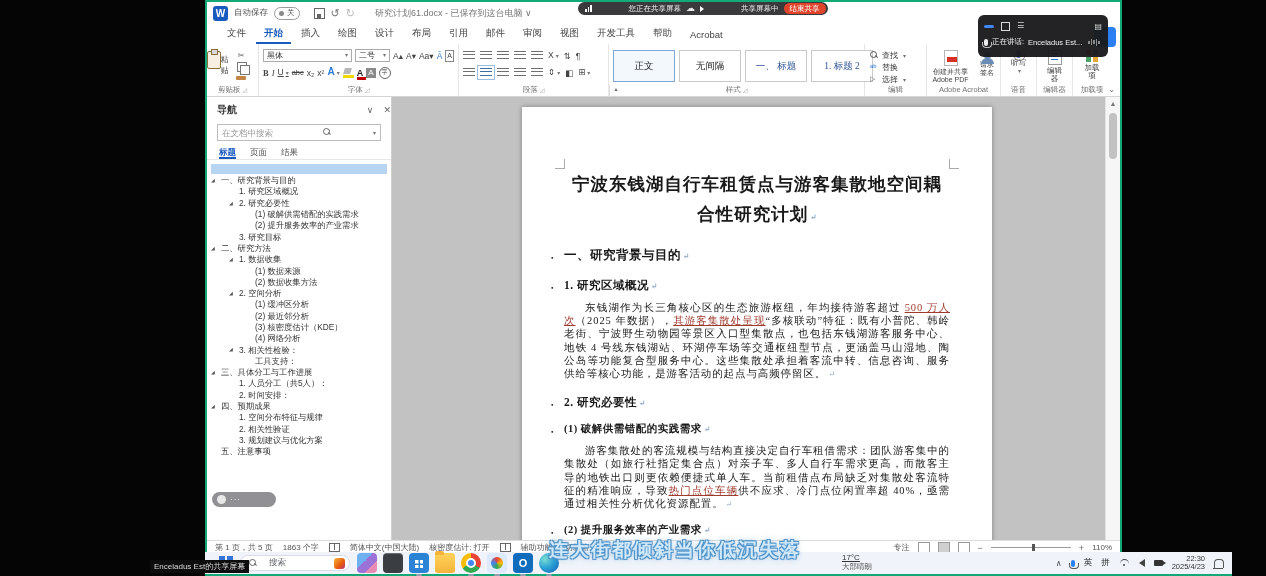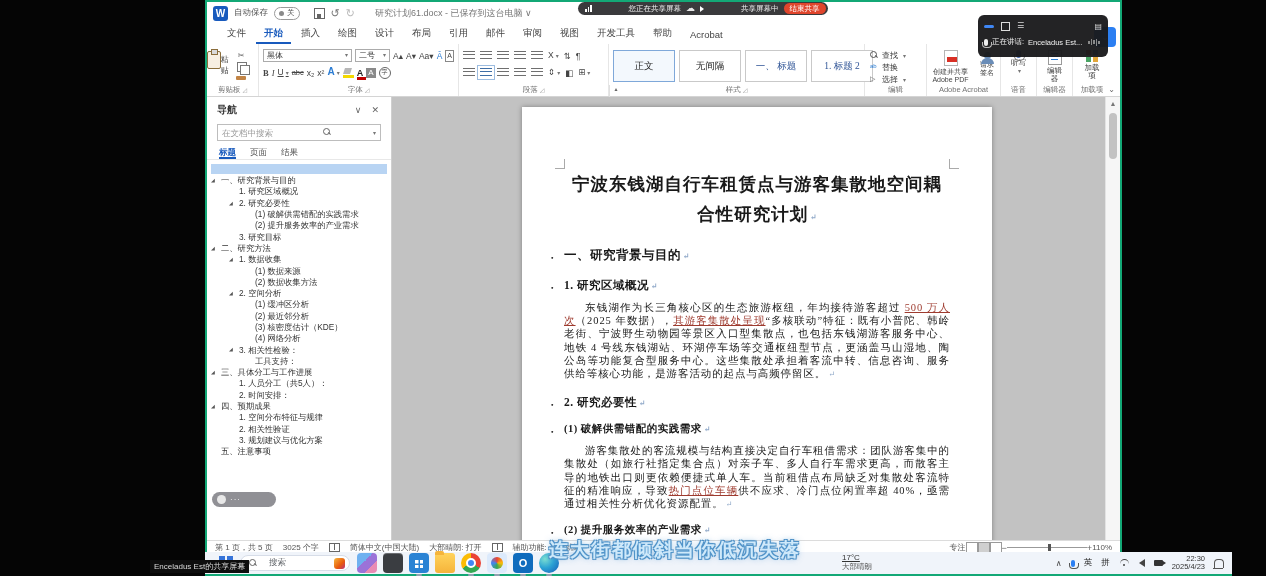--- a/index.html
+++ b/index.html
@@ -100,21 +100,21 @@
   .addic{width:12px;height:12px;margin-bottom:2px;background:
     linear-gradient(#d34b3a,#d34b3a) 0 0/5px 5px no-repeat,
     linear-gradient(#4a86c9,#4a86c9) 7px 0/5px 5px no-repeat,
     linear-gradient(#4aa564,#4aa564) 0 7px/5px 5px no-repeat,
     linear-gradient(#e3a73a,#e3a73a) 7px 7px/5px 5px no-repeat;}
   .biglbl{font-size:7.5px;color:#444;line-height:8px;text-align:center;}
   #ribchev{position:absolute;right:5px;bottom:2px;font-size:8px;color:#666;}
 
   
   #navpane{position:absolute;left:0;top:95px;width:185px;height:443px;background:#fff;border-right:1px solid #cfcfcf;box-sizing:border-box;}
-  #navhead{display:flex;align-items:center;height:22px;padding:2px 12px 0 10px;}
+  #navhead{display:flex;align-items:center;height:22px;padding:2px 0 0 10px;}
   #navtitle{font-size:10px;font-weight:bold;color:#333;flex:1;}
   .nhic{font-size:9px;color:#666;margin-left:10px;}
   #navsearch{margin:3px 10px 2px 10px;height:17px;border:1px solid #bdbdbd;display:flex;align-items:center;box-sizing:border-box;gap:33px;}
   #navsearch input{border:none;outline:none;flex:1;font-size:8.5px;color:#333;padding:0 4px;font-family:inherit;min-width:0;}
   #navsearch input::placeholder{color:#9a9a9a;}
   .mag{width:9px;height:9px;position:relative;margin-right:6px;}
   .mag::before{content:'';position:absolute;left:0;top:0;width:5px;height:5px;border:1px solid #666;border-radius:50%;}
   .mag::after{content:'';position:absolute;left:5px;top:5px;width:3px;height:1px;background:#666;transform:rotate(45deg);}
   #navtabs{display:flex;gap:14px;padding:4px 12px 0 12px;border-bottom:1px solid #e8e8e8;height:17px;box-sizing:border-box;}
   .ntab{font-size:8.5px;color:#555;padding-bottom:3px;}
@@ -147,21 +147,21 @@
   .ins{color:#9e3b2f;text-decoration:underline;}
 
   
   #vscroll{position:absolute;right:0;top:95px;width:15px;height:443px;background:#f6f6f6;border-left:1px solid #e3e3e3;box-sizing:border-box;}
   #vscroll .up{display:block;text-align:center;font-size:7px;color:#777;padding-top:3px;}
   #vthumb{position:absolute;left:3px;top:16px;width:8px;height:46px;background:#c2c2c2;border-radius:4px;}
 
   
   #statusbar{position:absolute;left:0;top:538px;right:0;height:14px;background:#fff;border-top:1px solid #dcdcdc;
     display:flex;align-items:center;font-size:8px;color:#555;box-sizing:border-box;padding:0 8px;gap:10px;}
-  .sb-right{margin-left:auto;display:flex;align-items:center;}
+  .sb-right{margin-left:auto;display:flex;align-items:center;gap:8px;}
   .book{width:9px;height:7px;border:1px solid #666;position:relative;}
   .book::after{content:'';position:absolute;left:4px;top:0;width:1px;height:6px;background:#666;}
   .viewic{width:10px;height:9px;border:1px solid #9a9a9a;background:#fff;}
   .viewic.on{background:#cfcfcf;}
   .zslider{width:80px;height:1px;background:#9a9a9a;position:relative;}
   .zthumb{position:absolute;left:52%;top:-3px;width:3px;height:7px;background:#555;}
   .zpm{font-size:9px;color:#666;}
 
   
   #taskbar{position:absolute;left:205px;top:552px;width:1027px;height:24px;background:#f0f4fa;
@@ -554,24 +554,24 @@
       </div>
     </div>
 
     <div id="vscroll">
       <span class="up">▲</span>
       <span id="vthumb"></span>
     </div>
 
     <div id="statusbar">
       <span>第 1 页，共 5 页</span>
-      <span>3025 个字</span>
+      <span>1863 个字</span>
       <span class="book"></span>
       <span>简体中文(中国大陆)</span>
-      <span>大部晴朗: 打开</span>
+      <span>核密度估计: 打开</span>
       <span class="book"></span>
       <span>辅助功能: 一切就绪</span>
       <span class="sb-right">
         <span>专注</span>
         <span class="viewic"></span>
         <span class="viewic on"></span>
         <span class="viewic"></span>
         <span class="zpm">−</span>
         <span class="zslider">
             <span class="zthumb"></span>

